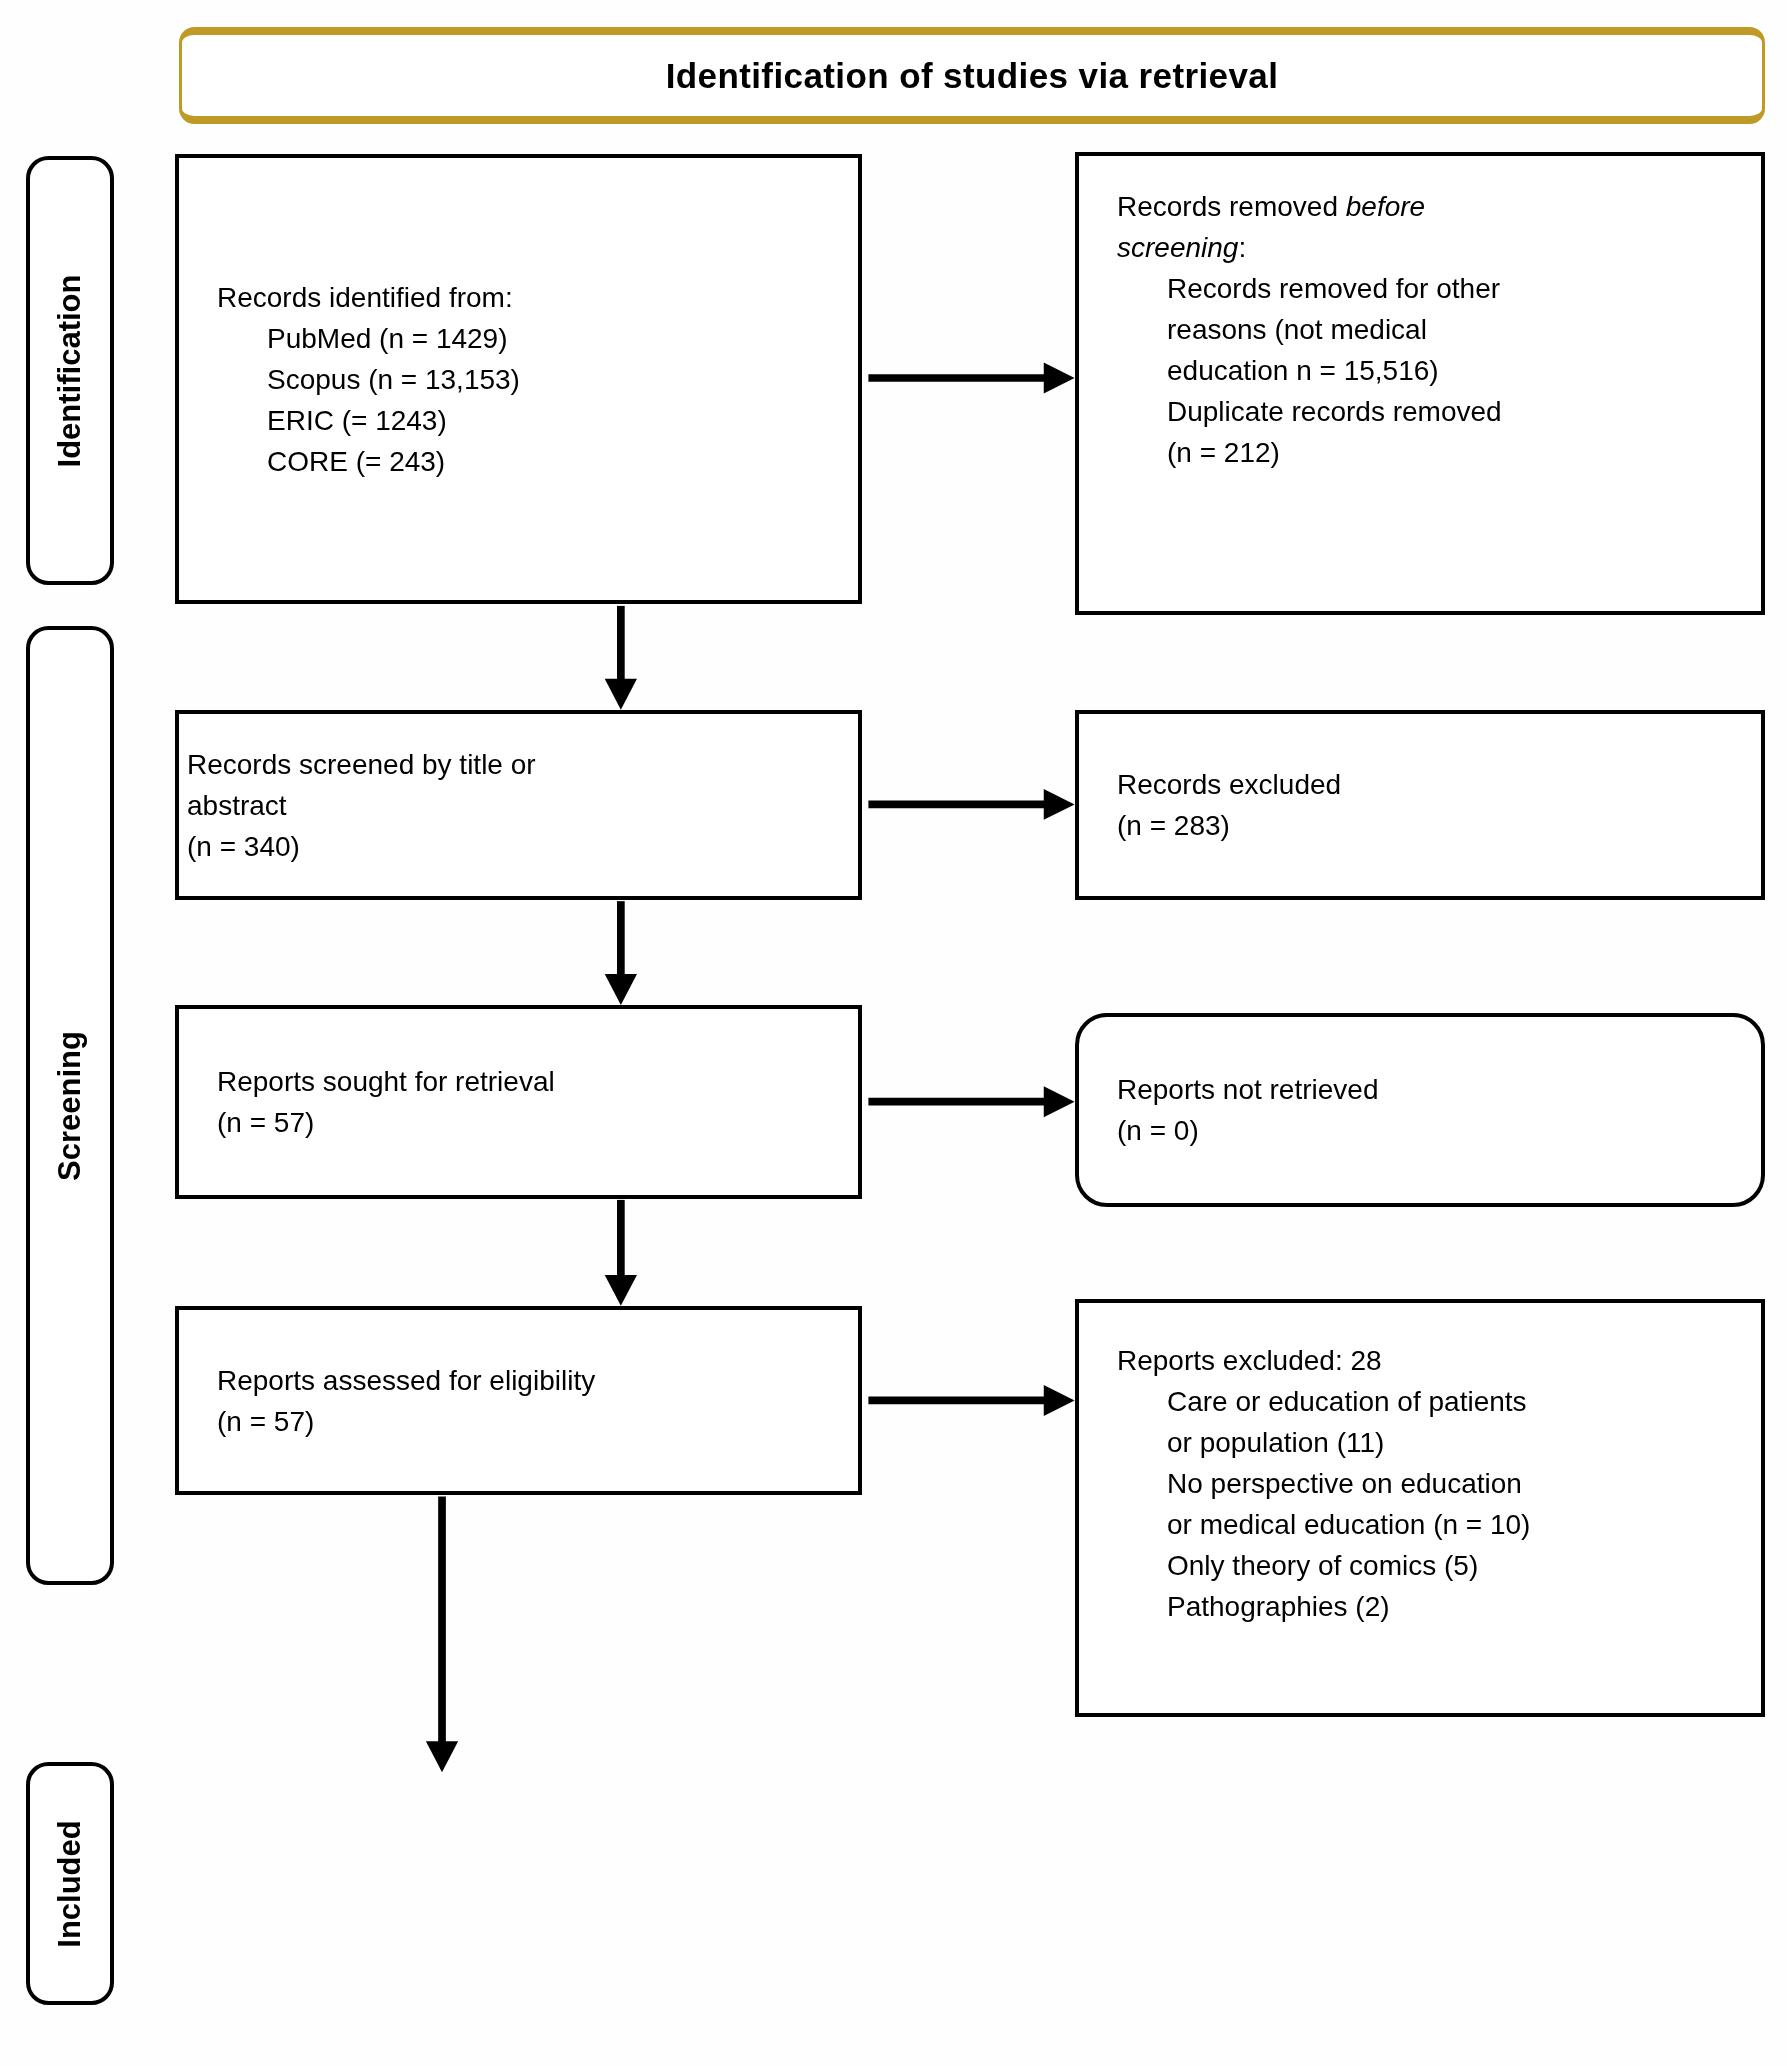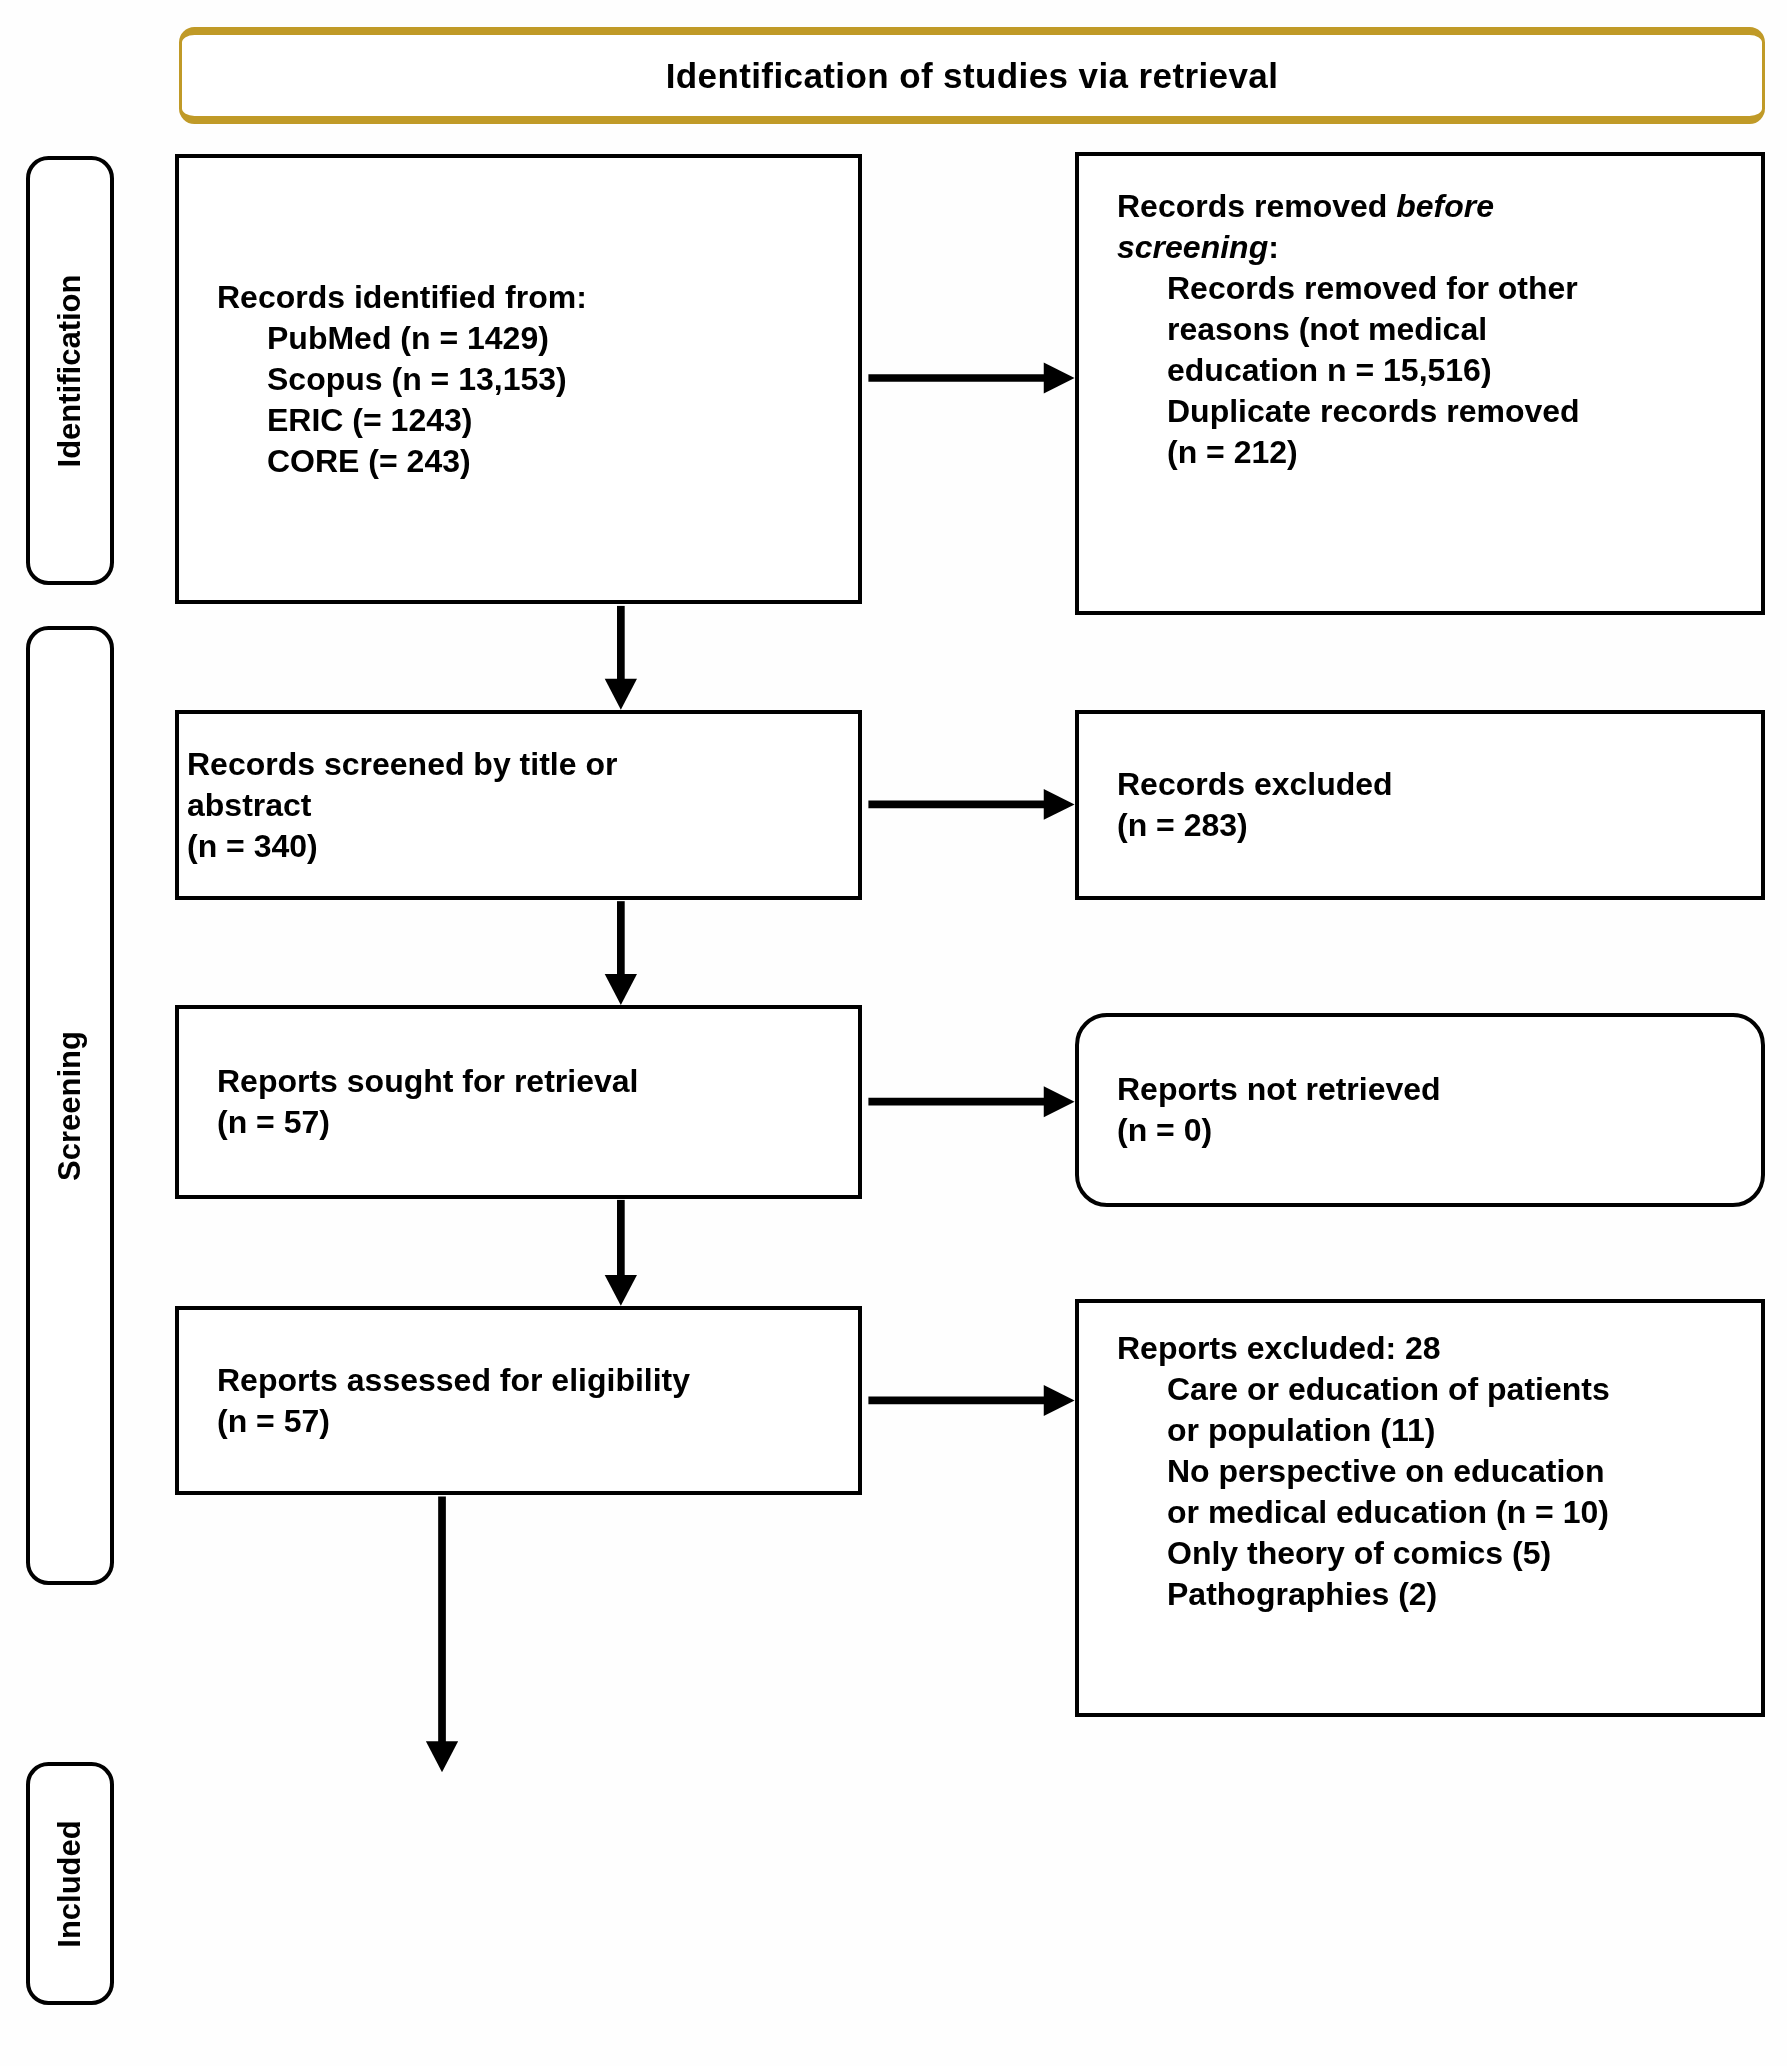--- a/index.html
+++ b/index.html
@@ -34,31 +34,31 @@
   .stage-screening{top:626px;height:959px;}
   .stage-included{top:1762px;height:243px;}
   .node{
     position:absolute;box-sizing:border-box;
     border:4.9px solid #000;background:#fff;z-index:2;
     display:flex;flex-direction:column;justify-content:center;
     padding-left:38px;padding-right:17px;
   }
   .node.align-top{justify-content:flex-start;}
   .node .box-lines{display:block;}
-  .line{font-size:32px;line-height:41px;white-space:nowrap;font-weight:bold;}
+  .line{font-size:28px;line-height:41px;white-space:nowrap;}
   .line.indent{padding-left:50px;}
   .line .it{font-style:italic;}
   .n-records-identified{left:175px;top:154px;width:687px;height:450px;}
   .n-records-removed{left:1075px;top:152px;width:690px;height:463px;padding-top:29.5px;}
   .n-records-screened{left:175px;top:710px;width:687px;height:190px;padding-left:8px;}
   .n-records-excluded{left:1075px;top:710px;width:690px;height:190px;}
   .n-reports-sought{left:175px;top:1005px;width:687px;height:194px;}
   .n-reports-not-retrieved{left:1075px;top:1013px;width:690px;height:194px;border-radius:32px;}
   .n-reports-assessed{left:175px;top:1306px;width:687px;height:189px;}
-  .n-reports-excluded{left:1075px;top:1299px;width:690px;height:418px;padding-top:25px;}
+  .n-reports-excluded{left:1075px;top:1299px;width:690px;height:418px;padding-top:37px;}
   .n-reports-included{left:175px;top:1772px;width:687px;height:258px;}
 </style>
 </head>
 <body>
 
 <div class="canvas">
 
   <svg class="arrows" viewBox="0 0 2549 2946" xmlns="http://www.w3.org/2000/svg">
 
     <g>

